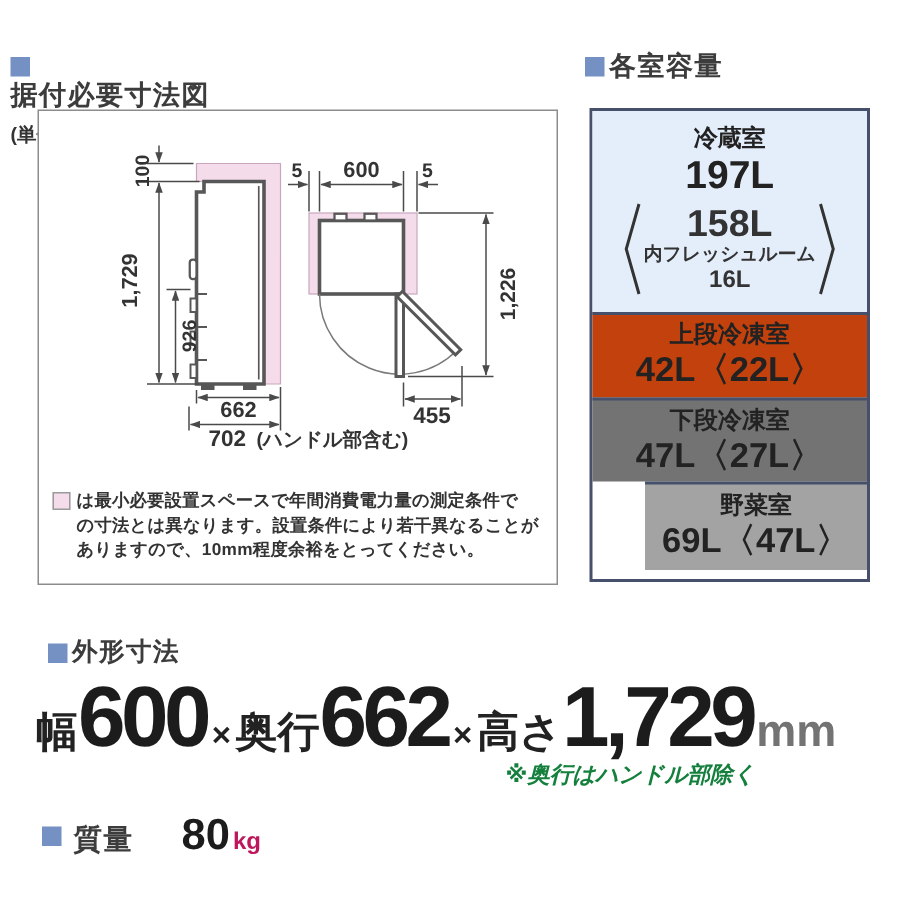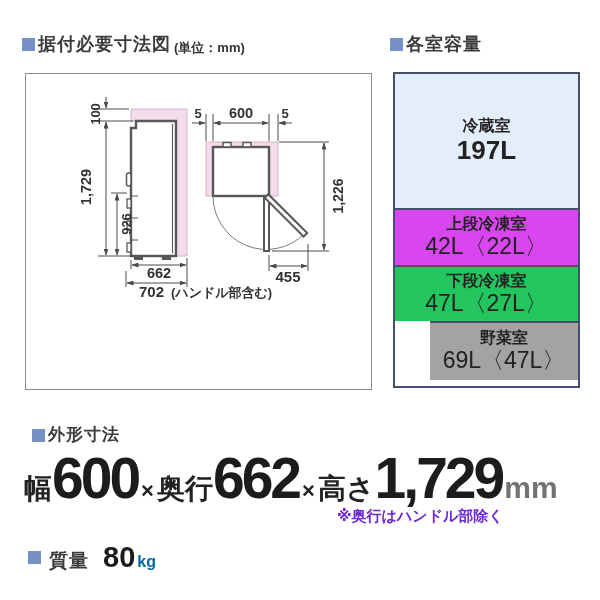--- a/index.html
+++ b/index.html
@@ -22,54 +22,54 @@
   .note-sq{width:10px;height:10px;background:#f4dcea;border:1px solid #9a9a9a;margin-top:2px;flex:none;}
   .note-lines{font-size:11.5px;font-weight:600;line-height:1.45;color:#333;letter-spacing:0.2px;white-space:nowrap;}
 
   
   .cap-table{position:absolute;left:393px;top:72px;width:187px;height:316px;
              border:2px solid #46506a;box-sizing:border-box;}
   .cap-cell{box-sizing:border-box;display:flex;flex-direction:column;align-items:center;
             justify-content:center;border-top:2px solid #46506a;}
   .cap-cell.first{border-top:none;}
   .c1{height:134px;background:#e4eefa;}
-  .c2{height:57px;background:#d946ef;}
-  .c3{height:56px;background:#22c55e;}
+  .c2{height:57px;background:#c2410c;}
+  .c3{height:56px;background:#737373;}
   .c4{height:59px;background:#a3a3a3;margin-left:35px;}
   .cap-name{font-size:16px;font-weight:600;color:#222;line-height:1.2;}
   .cap-main{font-size:26px;font-weight:600;color:#222;line-height:1.15;}
-  .cap-val{font-size:23px;font-weight:400;color:#222;line-height:1.2;}
+  .cap-val{font-size:23px;font-weight:700;color:#222;line-height:1.2;}
   .cap-sub-row{display:flex;align-items:center;gap:1px;margin-top:1px;}
   .cap-sub-col{display:flex;flex-direction:column;align-items:center;line-height:1;}
   .cap-sub-main{font-size:25px;font-weight:600;line-height:1.05;}
   .cap-sub-label{font-size:12.5px;font-weight:600;line-height:1.25;white-space:nowrap;}
   .cap-sub-val2{font-size:16px;font-weight:600;line-height:1.2;}
   .cap-footnote{position:absolute;left:392px;top:398px;font-size:11px;font-weight:600;color:#333;white-space:nowrap;}
 
   
   .big-line{position:absolute;left:24px;top:450px;display:flex;align-items:baseline;white-space:nowrap;}
   .bl-kanji{font-size:28px;font-weight:bold;color:#222;}
   .bl-num{font-size:57px;font-weight:bold;color:#1c1c1c;letter-spacing:-3px;line-height:1;}
   .bl-x{font-size:22px;font-weight:bold;color:#222;margin:0 3px;}
   .bl-mm{font-size:30px;font-weight:700;color:#737373;margin-left:2px;}
-  .dims-note{position:absolute;left:337px;top:507px;font-size:15px;font-weight:600;color:#6d28d9;white-space:nowrap;}
+  .dims-note{position:absolute;left:337px;top:507px;font-size:15px;font-weight:600;color:#15803d;white-space:nowrap;font-style:italic;}
 
   
   .mass-row{position:absolute;left:28px;top:541px;display:flex;align-items:baseline;white-space:nowrap;}
   .mass-row .bullet{align-self:center;margin:0 8px 0 0;}
-  .mass-title{font-size:19px;font-weight:bold;color:#3c3c3c;margin-right:14px;letter-spacing:1px;}
+  .mass-title{font-size:19px;font-weight:bold;color:#3c3c3c;margin-right:32px;letter-spacing:1px;}
   .mass-val{font-size:29px;font-weight:bold;color:#1c1c1c;}
-  .mass-unit{font-size:16px;font-weight:bold;margin-left:2px;color:#0369a1;}
+  .mass-unit{font-size:16px;font-weight:bold;margin-left:2px;color:#be185d;}
 </style>
 </head>
 <body>
 
 <div class="page">
 
-  <div class="sec-head" style="left:22px;top:35px;">
+  <div class="sec-head" style="left:7px;top:35px;flex-direction:column;">
     <span class="bullet"></span>
     <span class="sec-title">据付必要寸法図</span>
     <span class="sec-unit">(単位：mm)</span>
   </div>
 
   <div class="sec-head" style="left:390px;top:35px;">
     <span class="bullet"></span>
     <span class="sec-title">各室容量</span>
   </div>
 
@@ -135,26 +135,47 @@
       <text x="133" y="204" text-anchor="middle" font-size="14.5" fill="#2a6cb8">662</text>
       <text x="113" y="223" text-anchor="start" font-size="15">702</text>
       <text x="145" y="223" text-anchor="start" font-size="13">(ハンドル部含む)</text>
       <text x="172" y="44" text-anchor="middle" font-size="13">5</text>
       <text x="215" y="44" text-anchor="middle" font-size="14.5" fill="#2a6cb8">600</text>
       <text x="259" y="44" text-anchor="middle" font-size="13">5</text>
       <text transform="translate(312,122) rotate(-90)" x="0" y="5" text-anchor="middle" font-size="14">1,226</text>
       <text x="262" y="208" text-anchor="middle" font-size="15">455</text>
     </svg>
 
+    <div class="box-note">
+      <span class="note-sq"></span>
+      <div class="note-lines">
+        <div>は最小必要設置スペースで年間消費電力量の測定条件で</div>
+        <div>の寸法とは異なります。設置条件により若干異なることが</div>
+        <div>ありますので、10mm程度余裕をとってください。</div>
+      </div>
+    </div>
   </div>
 
   <div class="cap-table">
     <div class="cap-cell c1 first">
       <div class="cap-name">冷蔵室</div>
       <div class="cap-main">197L</div>
+      <div class="cap-sub-row">
+        <svg width="14" height="66">
+            <polyline points="12,3 3.5,33 12,63" stroke="#333" stroke-width="2" fill="none"></polyline>
+          </svg>
+        <div class="cap-sub-col">
+          <div class="cap-sub-main">158L</div>
+          <div class="cap-sub-label">内フレッシュルーム</div>
+          <div class="cap-sub-val2">16L</div>
+        </div>
+        <svg width="14" height="66">
+            <polyline points="2,3 10.5,33 2,63" stroke="#333" stroke-width="2" fill="none"></polyline>
+          </svg>
+      </div>
     </div>
     <div class="cap-cell c2">
       <div class="cap-name">上段冷凍室</div>
       <div class="cap-val">42L〈22L〉</div>
     </div>
     <div class="cap-cell c3">
       <div class="cap-name">下段冷凍室</div>
       <div class="cap-val">47L〈27L〉</div>
     </div>
     <div class="cap-cell c4">

